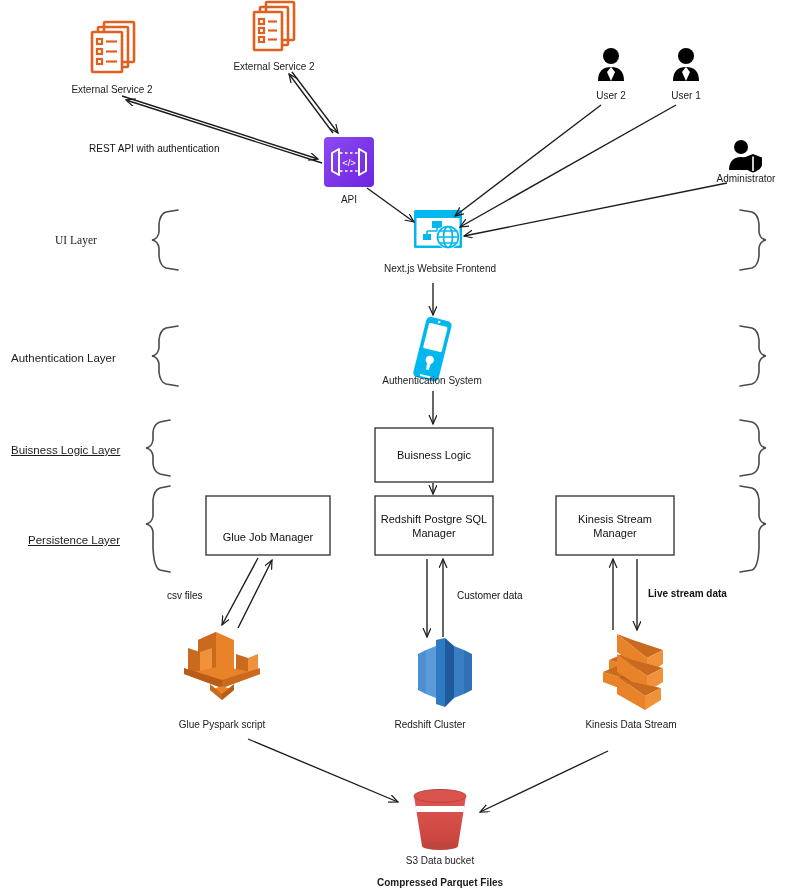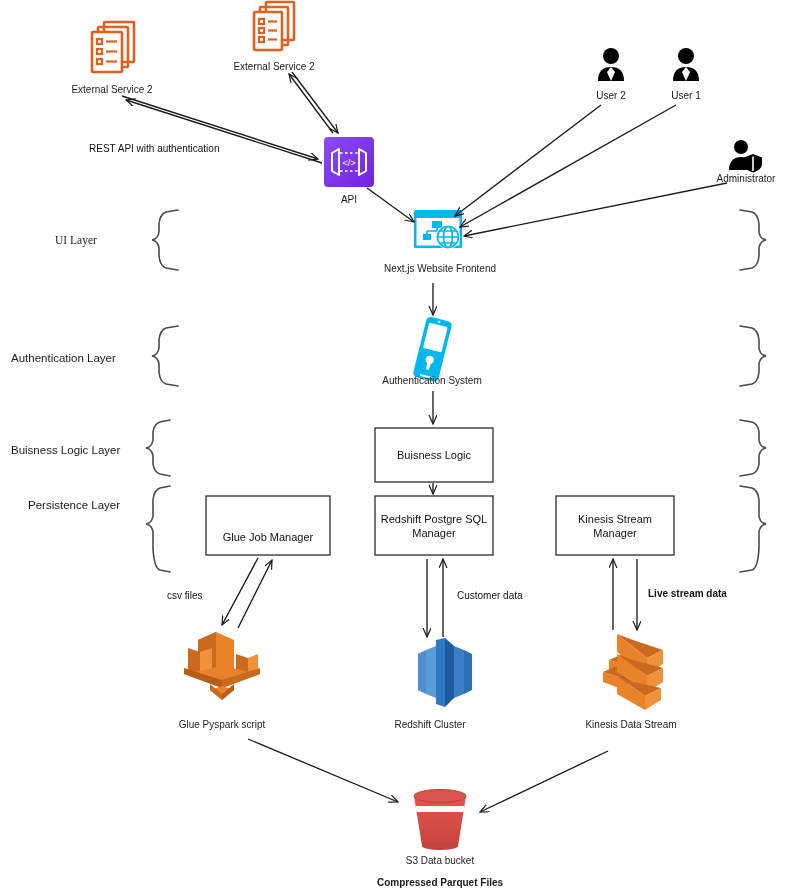--- a/index.html
+++ b/index.html
@@ -256,22 +256,22 @@
 
 <div class="boxlbl" style="left:434px; top:455px;">Buisness Logic</div>
 <div class="boxlbl" style="left:268px; top:526px;margin-top:11px;">Glue Job Manager</div>
 <div class="boxlbl" style="left:434px; top:526px;">Redshift Postgre SQL
 Manager</div>
 <div class="boxlbl" style="left:615px; top:526px;">Kinesis Stream
 Manager</div>
 
 <div class="layerlbl" style="left:55px; top:240px;font-family:Liberation Serif, serif;">UI Layer</div>
 <div class="layerlbl" style="left:11px; top:358px;">Authentication Layer</div>
-<div class="layerlbl" style="left:11px; top:450px;">Buisness Logic Layer</div>
-<div class="layerlbl" style="left:28px; top:505px;">Persistence Layer</div>
+<div class="layerlbl" style="left:11px; top:450px;text-decoration:underline;">Buisness Logic Layer</div>
+<div class="layerlbl" style="left:28px; top:540px;text-decoration:underline;">Persistence Layer</div>
 
 <div class="edgelbl" style="left:89px; top:143px;">REST API with authentication</div>
 <div class="edgelbl" style="left:167px; top:590px;">csv files</div>
 <div class="edgelbl" style="left:457px; top:590px;">Customer data</div>
 <div class="edgelbl" style="left:648px; top:588px;font-weight:bold;">Live stream data</div>
 
 
 </div>
 
 </body></html>

